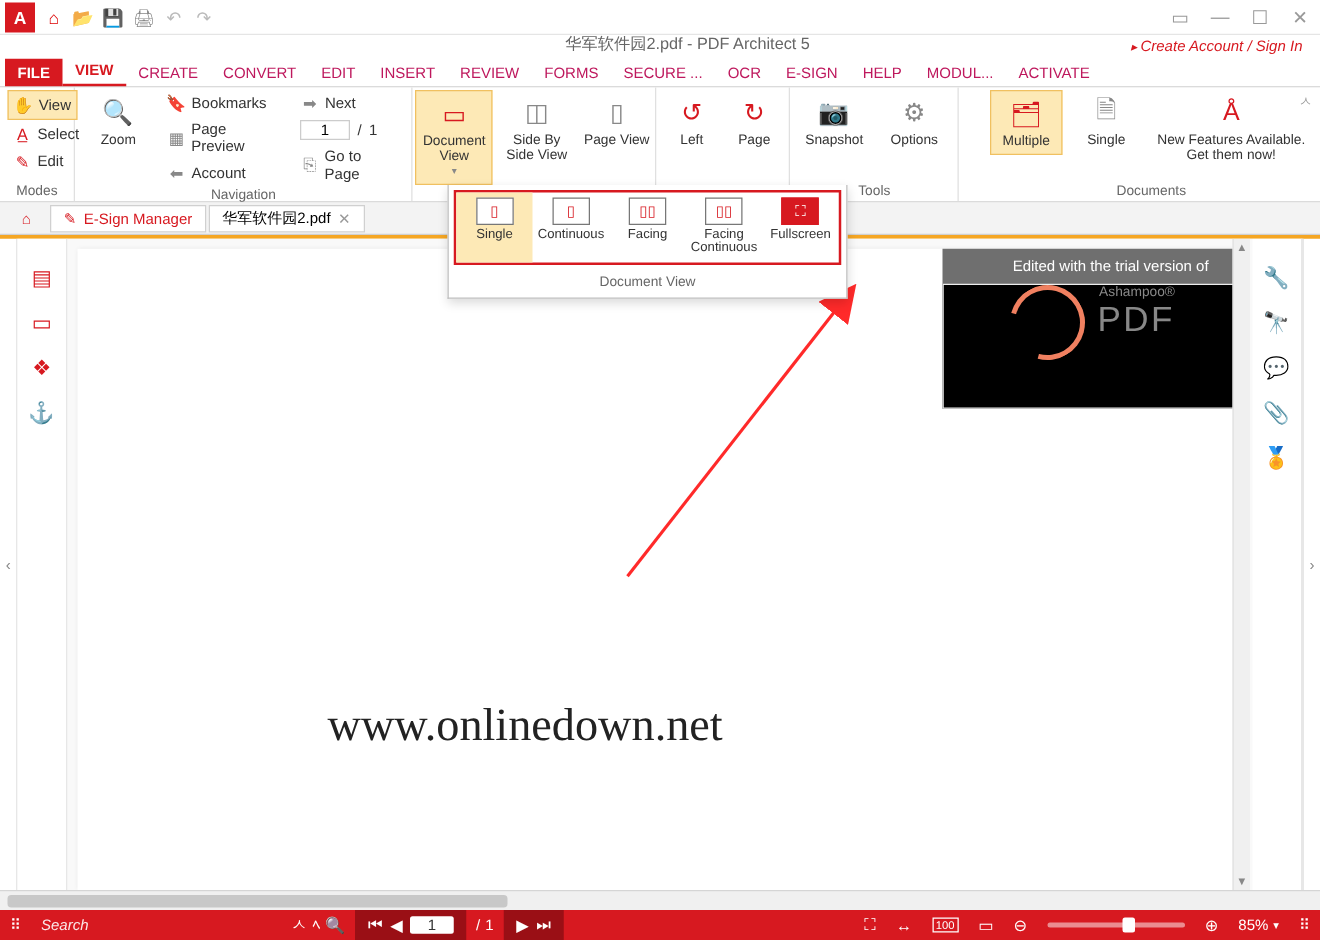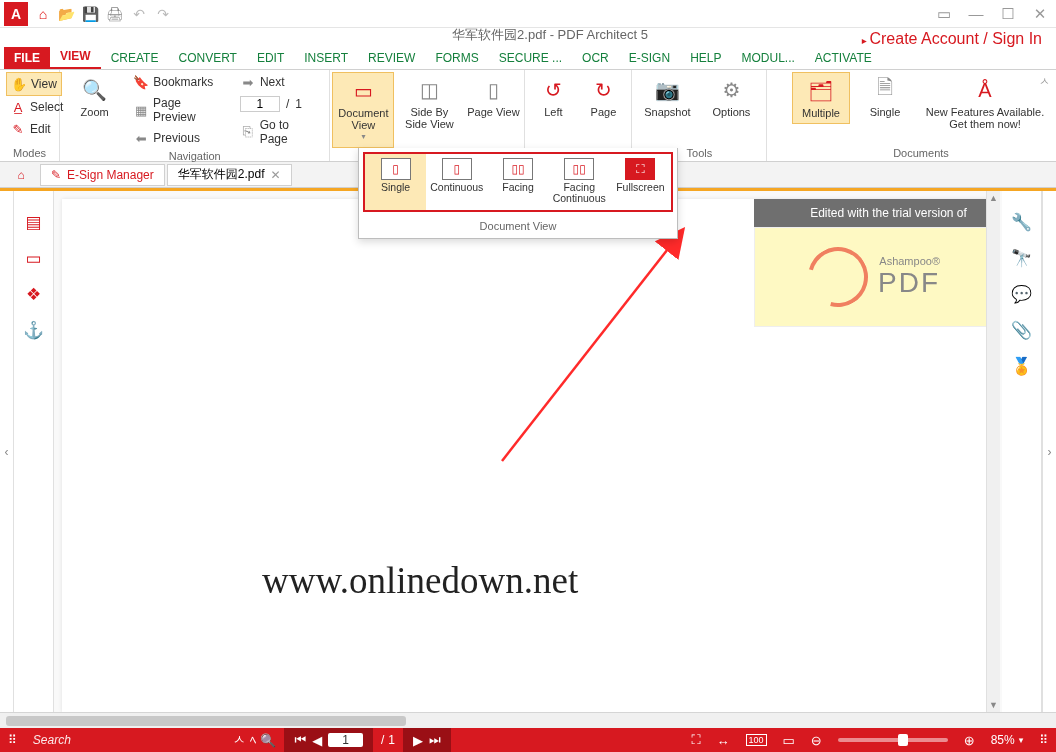--- a/index.html
+++ b/index.html
@@ -9,26 +9,26 @@
 .titlebar { height: 28px; display: flex; align-items: center; background: #fff; border-bottom: 1px solid #e5e5e5; }
 .titlebar-left { display: flex; align-items: center; gap: 6px; padding-left: 4px; }
 .titlebar-center { flex: 1; text-align: center; color: #666; font-size: 13px; margin-top: 43px; }
 .titlebar-right { display: flex; }
 .win-btn { width: 32px; height: 28px; display: flex; align-items: center; justify-content: center; color: #999; cursor: pointer; font-size: 15px; }
 .qat-icon { width: 18px; height: 18px; display: flex; align-items: center; justify-content: center; color: #d00; font-size: 14px; cursor: pointer; }
 .app-icon { width: 24px; height: 24px; background: #d71920; color: #fff; display: flex; align-items: center; justify-content: center; font-weight: bold; font-size: 14px; }
 
 
 .account-line { display:flex; justify-content:flex-end; padding: 2px 14px 0 0; height:18px; }
-.account-link { color:#d71920; font-size:16px; cursor:pointer; }
+.account-link { color:#d71920; font-size:12px; cursor:pointer;font-style:italic; }
 .account-link::before { content:"▸ "; color:#d71920; font-size:10px;}
 
 
 .tabs { height: 24px; display: flex; align-items: flex-end; border-bottom: 1px solid #d0d0d0; padding-left: 4px; }
-.tab { padding: 4px 10px; font-size: 12px; color: #15803d; cursor: pointer; position: relative; }
+.tab { padding: 4px 10px; font-size: 12px; color: #be185d; cursor: pointer; position: relative; }
 .tab.file { background: #d71920; color: #fff; font-weight: 600; }
 .tab.active { color: #d71920; border-bottom: 2px solid #d71920; font-weight: 600; }
 
 
 .ribbon { height: 92px; display: flex; border-bottom: 1px solid #d0d0d0; background: #fff; position: relative; }
 .rgroup { border-right: 1px solid #e0e0e0; padding: 2px 6px; display: flex; flex-direction: column; }
 .rgroup-body { flex:1; display:flex; align-items:flex-start; gap:6px; }
 .rgroup-label { text-align: center; font-size: 11px; color: #666; padding-top: 2px; }
 .small-btn { display: flex; align-items: center; gap: 4px; padding: 2px 4px; font-size: 12px; cursor: pointer; color:#333; }
 .small-btn .ico { width: 16px; height: 16px; display: inline-flex; align-items:center; justify-content:center; color:#888; font-size:13px; }
@@ -60,21 +60,21 @@
 .orange-strip { height:3px; background:#f5a623; }
 
 
 .main { flex:1; display:flex; min-height:0; }
 .sidebar { width:40px; background:#fff; border-right:1px solid #e0e0e0; display:flex; flex-direction:column; align-items:center; gap:14px; padding-top:20px;}
 .sidebar .sico { width:22px; height:22px; display:flex; align-items:center; justify-content:center; color:#d71920; font-size:17px; cursor:pointer;}
 .sidebar.right .sico { color:#d71920; }
 .canvas-wrap { flex:1; background:#f9f9f9; overflow:hidden; position:relative; padding:8px 8px 0 8px; }
 .page { background:#fff; width:100%; height:100%; box-shadow:0 0 4px rgba(0,0,0,.1); position:relative;}
 .trial-bar { position:absolute; right:0; top:0; width:240px; height:28px; background:#6f6f6f; color:#fff; font-size:12px; display:flex; align-items:center; justify-content:center;padding-left:29px;}
-.ashampoo { position:absolute; right:0; top:28px; width:240px; height:100px; background:#fef9c3; display:flex; align-items:center; justify-content:center; gap:10px; border:1px solid #eee;}
+.ashampoo { position:absolute; right:0; top:28px; width:240px; height:100px; background:#000000; display:flex; justify-content:center; gap:10px; border:1px solid #eee;}
 .ash-logo { width:60px; height:60px; border:4px solid #f08060; border-radius:50%; border-left-color:transparent; transform:rotate(-30deg);}
 .ash-text { color:#888; }
 .ash-text .big { font-size:28px; letter-spacing:2px; color:#888;}
 .ash-text .small { font-size:11px; text-align:right; }
 .watermark { position:absolute; left:200px; top:360px; font-family:"Times New Roman",serif; font-size:37px; color:#222;}
 
 .arrow-svg { position:absolute; left:430px; top:22px; pointer-events:none; }
 
 
 .hscroll { height:16px; background:#f0f0f0; border-top:1px solid #d5d5d5; display:flex; align-items:center; }
@@ -172,21 +172,21 @@
         <div class="small-btn">
             <span class="ico">🔖</span>
             <span>Bookmarks</span>
           </div>
         <div class="small-btn">
             <span class="ico">▦</span>
             <span>Page Preview</span>
           </div>
         <div class="small-btn">
             <span class="ico">⬅</span>
-            <span>Previous</span>
+            <span>Account</span>
           </div>
       </div>
       <div style="display:flex; flex-direction:column; gap:2px;">
         <div class="small-btn">
             <span class="ico">➡</span>
             <span>Next</span>
           </div>
         <div class="small-btn" style="gap:6px;">
           <input class="page-input" value="1" style="">
           <span>/</span>

